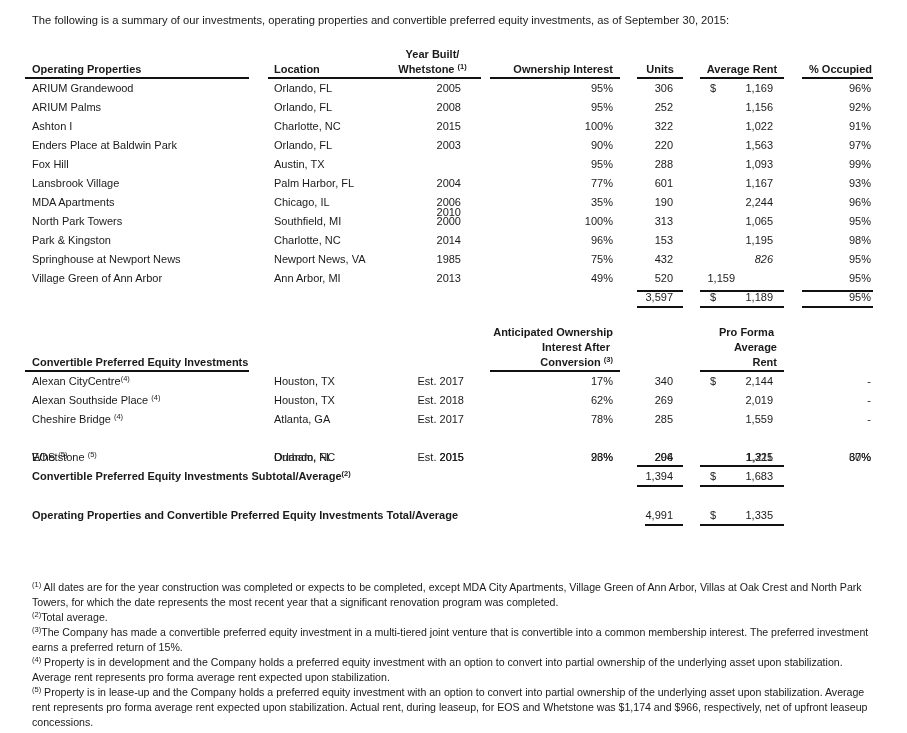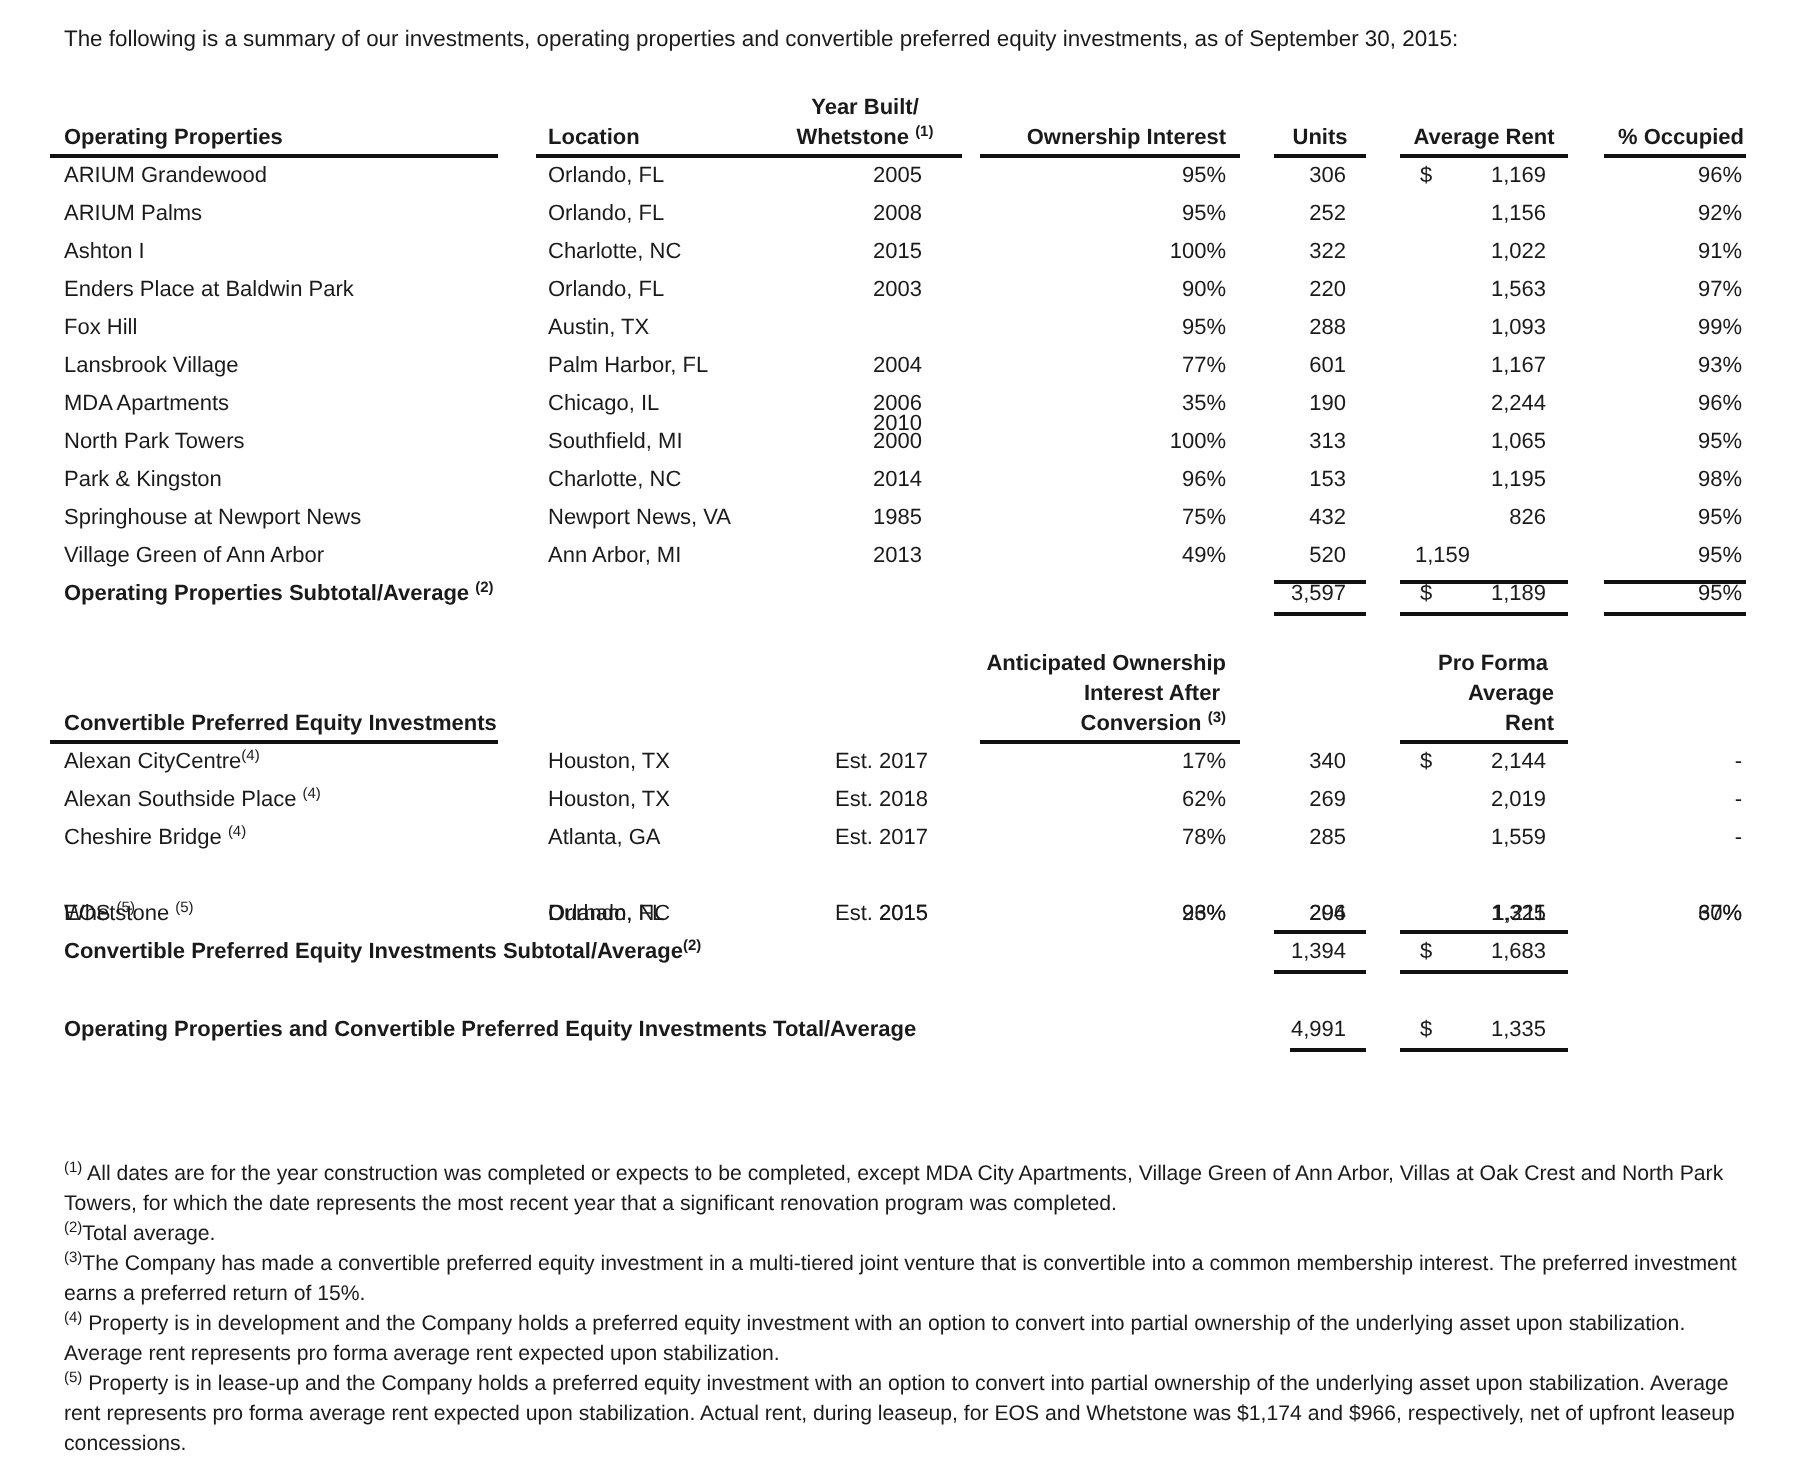--- a/index.html
+++ b/index.html
@@ -133,40 +133,39 @@
       <div class="cell r" style="left:730px; width:43px;">1,195</div>
       <div class="cell r" style="left:800px; width:71px;">98%</div>
     </div>
     <div class="row" style="top: 250px;">
       <div class="cell " style="left:32px;">Springhouse at Newport News</div>
       <div class="cell " style="left:274px;">Newport News, VA</div>
       <div class="cell r" style="left:400px; width:61px;">1985</div>
       <div class="cell r" style="left:520px; width:93px;">75%</div>
       <div class="cell r" style="left:637px; width:36px;">432</div>
       <div class="cell " style="left:710px;"></div>
-      <div class="cell r" style="left:730px; width:43px;">826</div>
+      <div class="cell r" style="left:730px; width:43px;font-style:italic;">826</div>
       <div class="cell r" style="left:800px; width:71px;">95%</div>
     </div>
     <div class="row" style="top: 269px;">
       <div class="cell " style="left:32px;">Village Green of Ann Arbor</div>
       <div class="cell " style="left:274px;">Ann Arbor, MI</div>
       <div class="cell r" style="left:400px; width:61px;">2013</div>
       <div class="cell r" style="left:520px; width:93px;">49%</div>
       <div class="cell r" style="left:637px; width:36px;">520</div>
       <div class="cell " style="left:710px;"></div>
       <div class="cell r" style="left:692px; width:43px;">1,159</div>
       <div class="cell r" style="left:800px; width:71px;">95%</div>
     </div>
   </div>
 
 <div class="line" style="left:637px; top:290px; width:46px;"></div>
 <div class="line" style="left:700px; top:290px; width:84px;"></div>
 <div class="line" style="left:802px; top:290px; width:71px;"></div>
 <div class="row" style="top:288px;">
-  <div class="cell b" style="left:32px;"><span>Operating Properties Subtotal/Average</span> <sup>(2)</sup></div>
   <div class="cell r" style="left:637px; width:36px;">3,597</div>
   <div class="cell" style="left:710px;">$</div>
   <div class="cell r" style="left:730px; width:43px;">1,189</div>
   <div class="cell r" style="left:800px; width:71px;">95%</div>
 </div>
 <div class="line" style="left:637px; top:306px; width:46px;"></div>
 <div class="line" style="left:700px; top:306px; width:84px;"></div>
 <div class="line" style="left:802px; top:306px; width:71px;"></div>
 
 <div>

